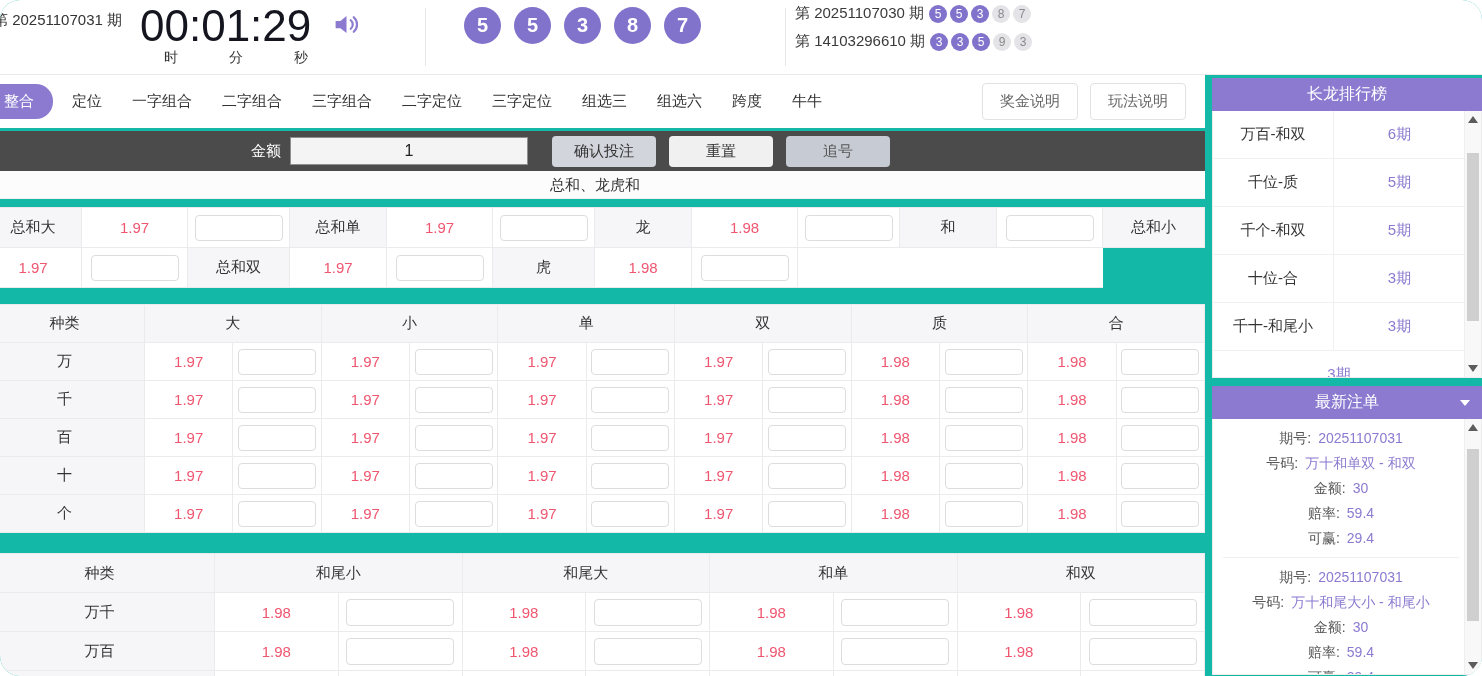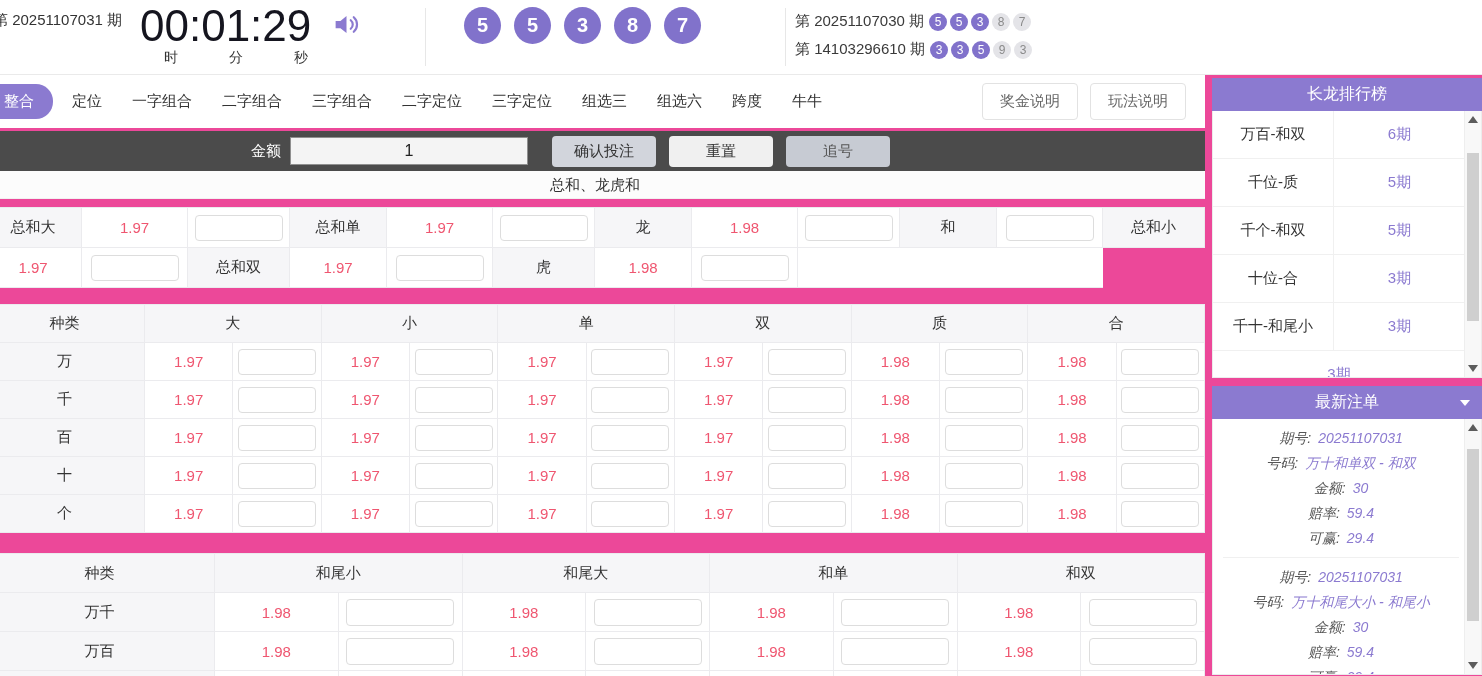--- a/index.html
+++ b/index.html
@@ -1,30 +1,30 @@
 <!DOCTYPE html>
 <html><head>
 <meta charset="utf-8">
 <style>
   * { margin:0; padding:0; box-sizing:border-box; font-family:"Liberation Sans","DejaVu Sans",sans-serif; }
   html,body { background:#fff; }
-  .page { position:relative; width:1482px; height:676px; overflow:hidden; background:#ec4899; }
+  .page { position:relative; width:1482px; height:676px; overflow:hidden; background:#14b8a6;border-radius:20px; }
 
   
   .top { position:relative; height:75px; border-bottom:1px solid #eaeaea; background:#fff; }
   .period { position:absolute; left:-7px; top:11px; font-size:15px; color:#333; white-space:nowrap; }
   .timer-wrap { position:absolute; left:140px; top:1px; width:192px; }
   .timer { font-size:44px; font-weight:500; color:#15151f; line-height:50px; white-space:nowrap; }
   .timer-labels { display:flex; justify-content:space-between; padding:0 24px 0 24px; font-size:14px; color:#333; margin-top:-2px; }
   .speaker { position:absolute; left:332px; top:10px; width:29px; height:29px; }
   .vdiv { position:absolute; top:8px; width:1px; height:58px; background:#e7e7e7; }
   .d1 { left:425px; } .d2 { left:785px; }
   .balls { position:absolute; left:464px; top:7px; display:flex; gap:13px; }
   .ball { width:37px; height:37px; border-radius:50%; background:#8172cb; color:#fff; font-size:20px; font-weight:bold; display:flex; align-items:center; justify-content:center; }
-  .recent { position:absolute; left:795px; top:9px; }
+  .recent { position:absolute; left:795px; top:1px; }
   .recent-row { display:flex; align-items:center; height:25px; margin-bottom:3px; }
   .recent-label { font-size:15px; color:#3a3a3a; margin-right:5px; white-space:nowrap; }
   .mini-balls { display:flex; gap:3px; }
   .mini { width:18px; height:18px; border-radius:50%; background:#8172cb; color:#fff; font-size:12px; display:flex; align-items:center; justify-content:center; }
   .mini-balls .mini:nth-child(n+4) { background:#e4e4e8; color:#8a8a8a; }
 
   
   .content { display:flex; height:601px; }
   .main { flex:none; width:1220px; margin-left:-15px; }
 
@@ -80,21 +80,21 @@
   .vscroll { position:absolute; right:0; top:0; bottom:0; width:17px; background:#f8f8f8; border-left:1px solid #eee; }
   .arr { position:absolute; left:3px; width:0; height:0; border-left:5px solid transparent; border-right:5px solid transparent; }
   .arr-up { top:5px; border-bottom:7px solid #5c5c5c; }
   .arr-down { bottom:5px; border-top:7px solid #5c5c5c; }
   .thumb { position:absolute; left:2px; width:12px; background:#cfcfcf; }
   .dragon-thumb { top:42px; height:168px; }
   .bets-thumb { top:30px; height:172px; }
 
   .bets-panel { margin-top:8px;text-align:center; }
   .bets-body { height:256px; padding:4px 22px 0 10px; }
-  .bet-entry { padding:3px 0 6px;font-style:italic; }
+  .bet-entry { padding:3px 0 6px; }
   .bet-entry + .bet-entry { border-top:1px solid #f0f0f0; padding-top:7px; }
   .bet-line { height:25px; line-height:25px; font-size:14px; white-space:nowrap; }
   .bet-line .lbl2 { color:#555; margin-right:7px; }
   .bet-line .val { color:#8b7ad0; }
 </style>
 </head>
 <body>
 
 <div class="page">
 

